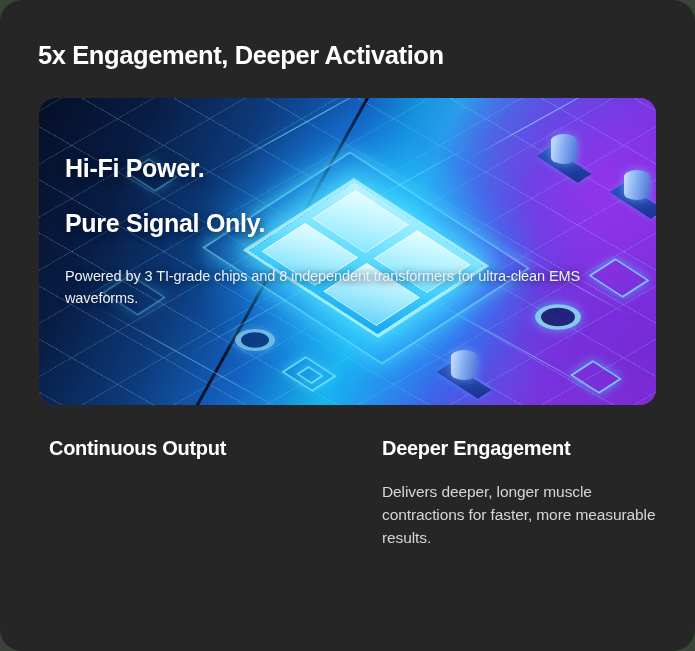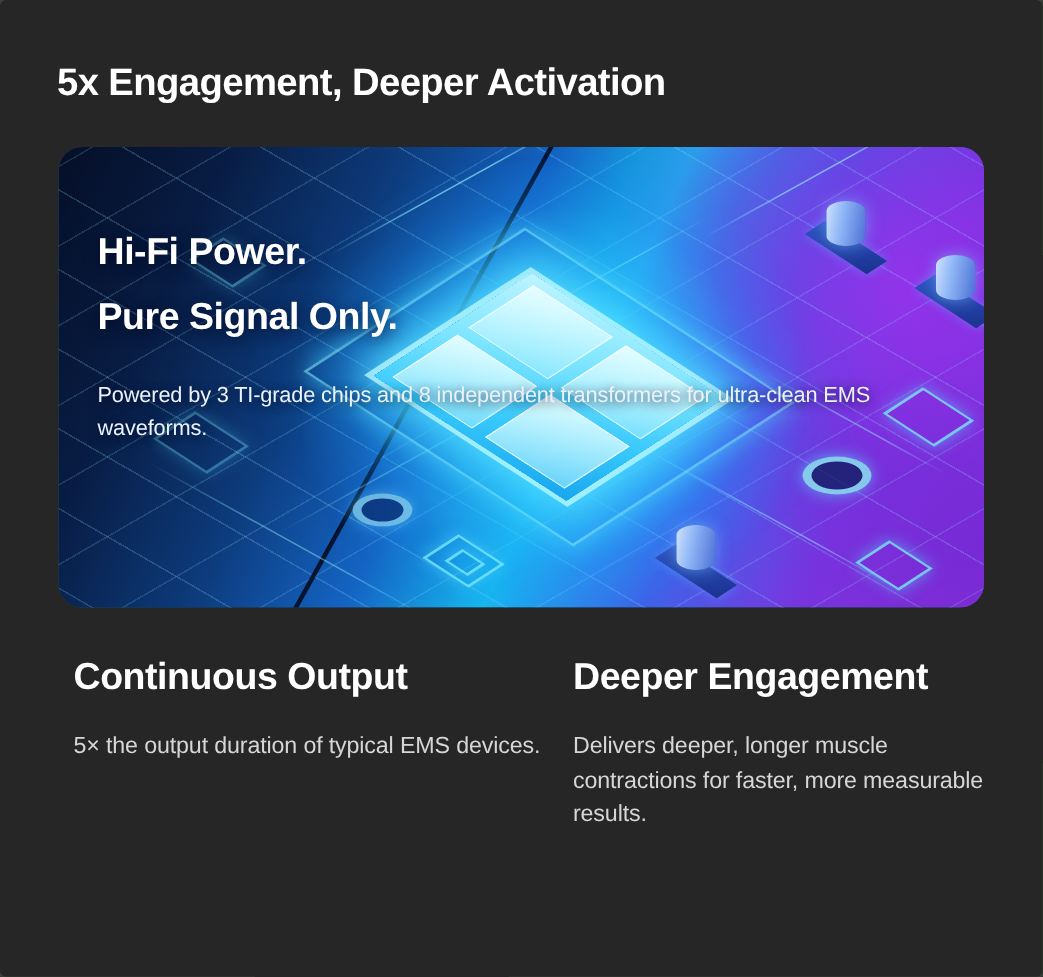--- a/index.html
+++ b/index.html
@@ -10,21 +10,21 @@
     font-family:"Liberation Sans", sans-serif;
     overflow:hidden;
   }
 
   
   .card{
     position:absolute;
     left:0; top:0;
     width:695px; height:651px;
     background:#262626;
-    border-radius:4px;
+    border-radius:22px;
     overflow:hidden;
     text-decoration:underline;
   }
 
   
   .section-title{
     position:absolute;
     left:38px; top:41px;
     font-size:25.5px;
     font-weight:700;
@@ -33,21 +33,21 @@
     white-space:nowrap;
   }
 
   
   .hero{
     position:absolute;
     left:39px; top:98px;
     width:617px; height:307px;
     border-radius:16px;
     overflow:hidden;
-    background:#0c4a6e;
+    background:#b91c1c;
   }
 
   
   .hero-bg{
     position:absolute; inset:0;
     background:
       linear-gradient(115deg,
         #050f27 0%,
         #081c43 15%,
         #0d3a7a 30%,
@@ -164,21 +164,21 @@
     transform:rotate(29deg);
   }
 
   
   .hero-copy{ position:absolute; left:26px; top:58px; z-index:6; }
   .hero-h1{
     font-size:25px; font-weight:700; color:#ffffff;
     letter-spacing:-0.3px; line-height:1.0;
     text-shadow:0 2px 10px rgba(0,10,40,.85);
   }
-  .hero-h1.second{ margin-top:18px; }
+  .hero-h1.second{ margin-top:30px; }
   .hero-p{
     margin-top:29px;
     font-size:14.5px; font-weight:400;
     color:#eaf2fb; line-height:1.52;
     letter-spacing:-0.1px;
     text-shadow:0 1px 7px rgba(0,10,40,.85);
   }
 
   
   .stats{
@@ -188,21 +188,21 @@
     display:flex;
   }
   .stat{ width:333px; }
   .stat.right{ width:277px; }
   .stat-value{
     font-size:38px; font-weight:700;
     color:#2f9ad6; letter-spacing:-0.8px; line-height:1.05;
   }
   .stat-label{
     margin-top:5px;
-    font-size:25px; font-weight:700;
+    font-size:20px; font-weight:700;
     color:#ffffff; letter-spacing:-0.3px; line-height:1.15;
   }
   .stat-desc{
     margin-top:21px;
     font-size:15.5px; font-weight:400;
     color:#d6d6d6; line-height:1.47; letter-spacing:-0.1px;
   }
 </style>
 </head>
 <body>
@@ -281,21 +281,20 @@
       <div class="hero-h1">Hi-Fi Power.</div>
       <div class="hero-h1 second">Pure Signal Only.</div>
       <div class="hero-p">Powered by 3 TI-grade chips and 8 independent transformers for ultra-clean EMS waveforms.</div>
     </div>
   </div>
 
   <div class="stats">
 
     <div class="stat">
       <div class="stat-label">Continuous Output</div>
-      <div class="stat-desc">5× the output duration of typical EMS devices.</div>
     </div>
 
     <div class="stat right">
       <div class="stat-label">Deeper Engagement</div>
       <div class="stat-desc">Delivers deeper, longer muscle contractions for faster, more measurable results.</div>
     </div>
 
   </div>
 </div>
 

